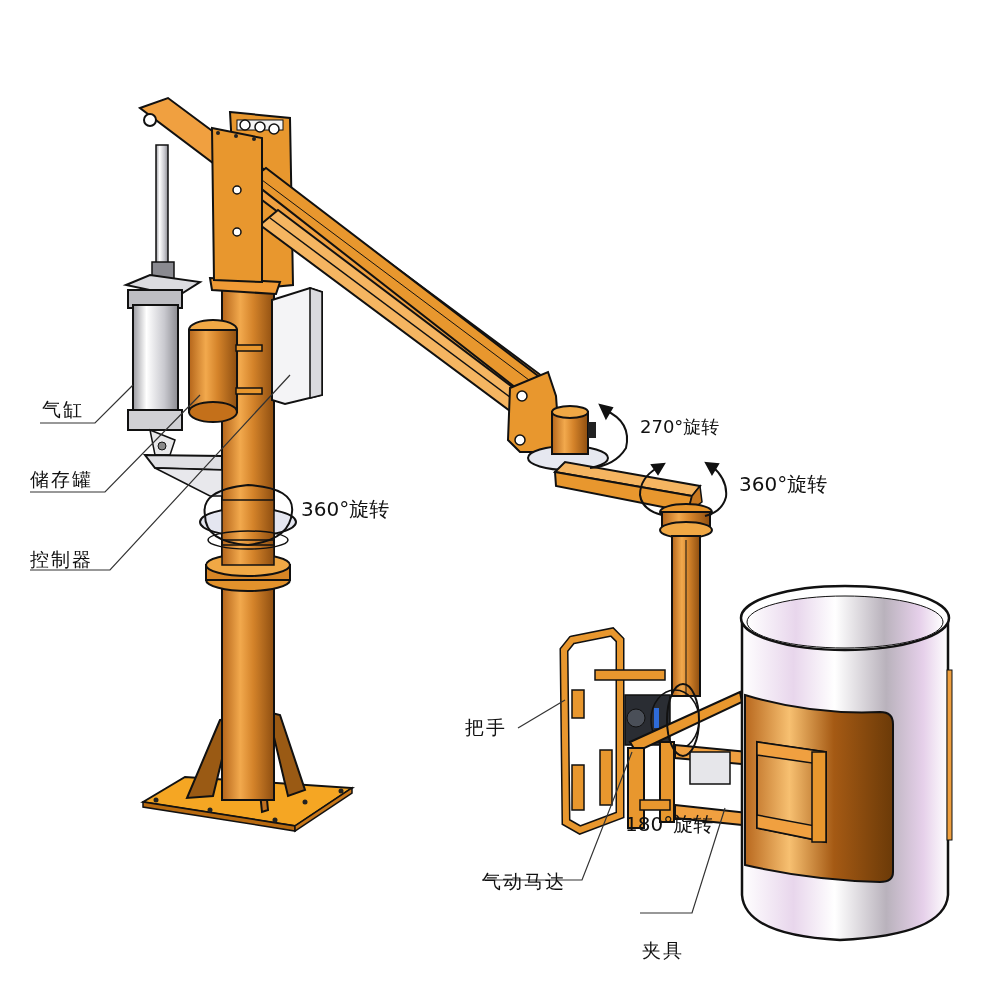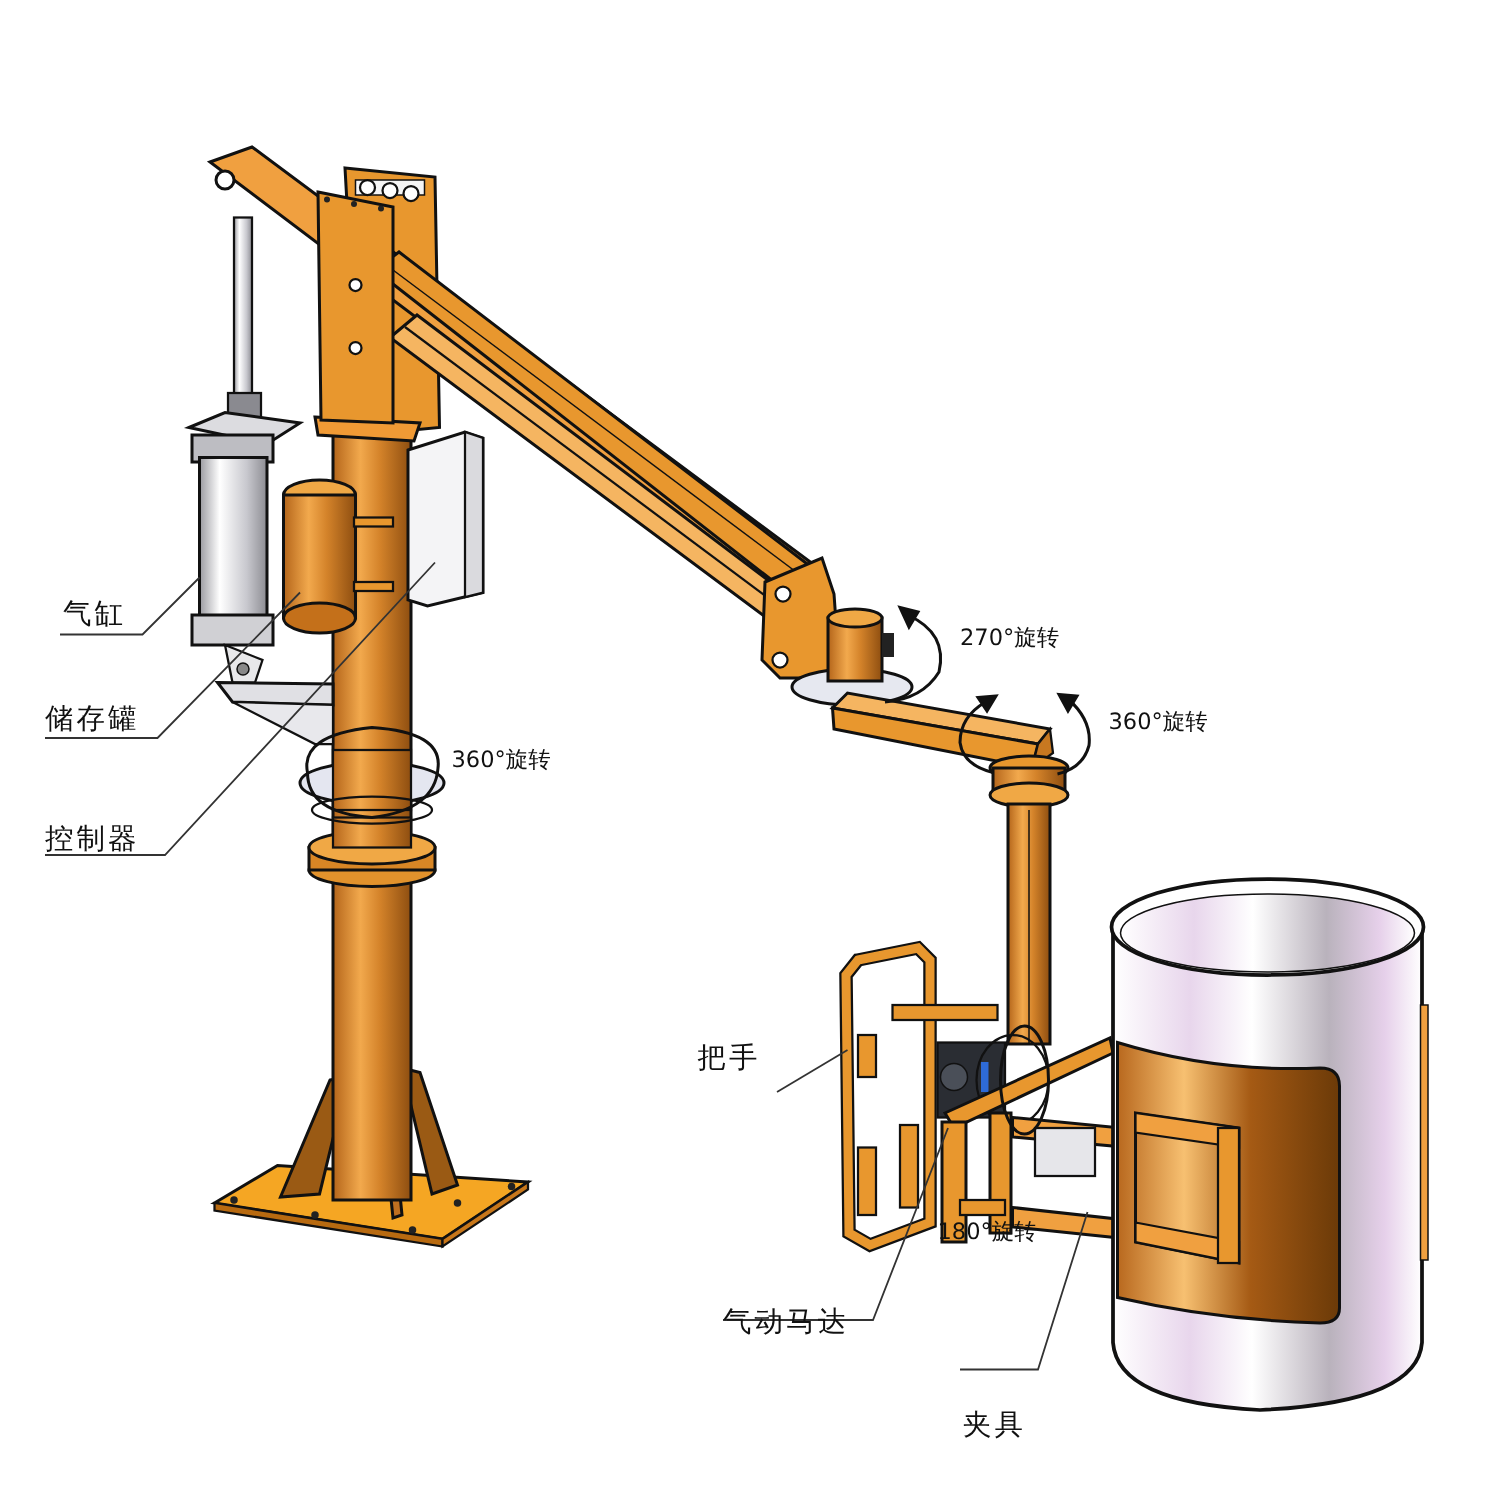--- a/index.html
+++ b/index.html
@@ -1,22 +1,22 @@
 <!DOCTYPE html>
 <html><head>
 <meta charset="utf-8">
 <style>
   html, body { margin: 0; padding: 0; background: #ffffff; }
   body { width: 1000px; height: 1000px; position: relative; overflow: hidden;
          font-family: "DejaVu Sans", "Liberation Sans", sans-serif; }
   #stage { position: absolute; left: 0; top: 0; width: 808px; height: 1000px; }
   .label { position: absolute; color: #111; white-space: nowrap; line-height: 1; }
   .label-cn { font-size: 19px; letter-spacing: 2px; }
-  .label-rot { font-size: 15px; }
-  .label-rot-lg { font-size: 15px; }
+  .label-rot { font-size: 20px; }
+  .label-rot-lg { font-size: 18px; }
 </style>
 </head>
 <body>
 
 <div id="stage">
 <svg width="1000" height="1000" viewBox="0 0 1000 1000" xmlns="http://www.w3.org/2000/svg">
   <defs>
     <linearGradient id="copper" x1="0" x2="1" y1="0" y2="0">
       <stop offset="0" stop-color="#B4651A"></stop>
       <stop offset="0.35" stop-color="#F2A94D"></stop>
@@ -213,21 +213,21 @@
     <path d="M518,728 L565,700"></path>
     <path d="M482,880 L582,880 L632,752"></path>
     <path d="M640,913 L692,913 L725,808"></path>
   </g>
 </svg>
 
   
   <div class="label label-cn" style="left:42px; top:400px;">气缸</div>
   <div class="label label-cn" style="left:30px; top:470px;text-align:center;">储存罐</div>
   <div class="label label-cn" style="left:30px; top:550px;">控制器</div>
-  <div class="label label-cn" style="left:465px; top:696px;">把手</div>
+  <div class="label label-cn" style="left:465px; top:718px;">把手</div>
   <div class="label label-cn" style="left:482px; top:872px;">气动马达</div>
   <div class="label label-cn" style="left:642px; top:893px;margin-top:48px;">夹具</div>
 
   <div class="label label-rot" style="left:301px; top:499px;">360°旋转</div>
   <div class="label label-rot-lg" style="left:640px; top:418px;">270°旋转</div>
   <div class="label label-rot" style="left:739px; top:474px;">360°旋转</div>
   <div class="label label-rot" style="left:625px; top:814px;">180°旋转</div>
 </div>
 
 </body></html>

